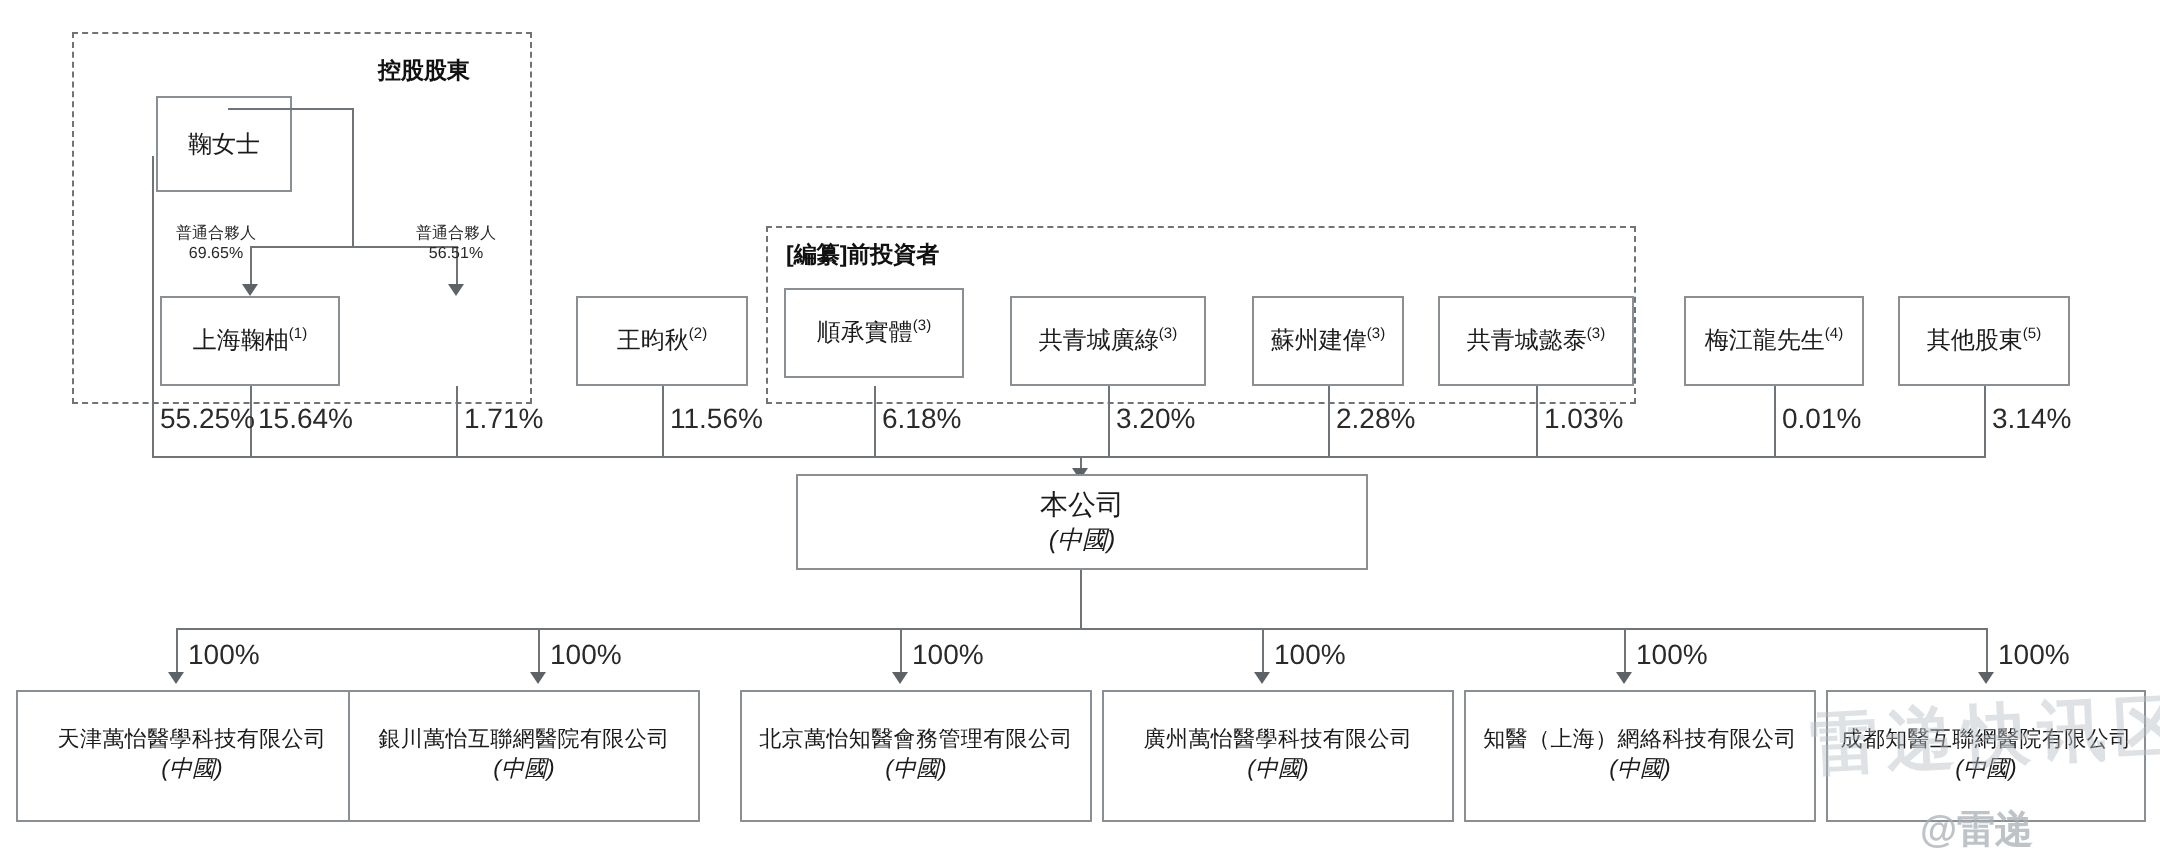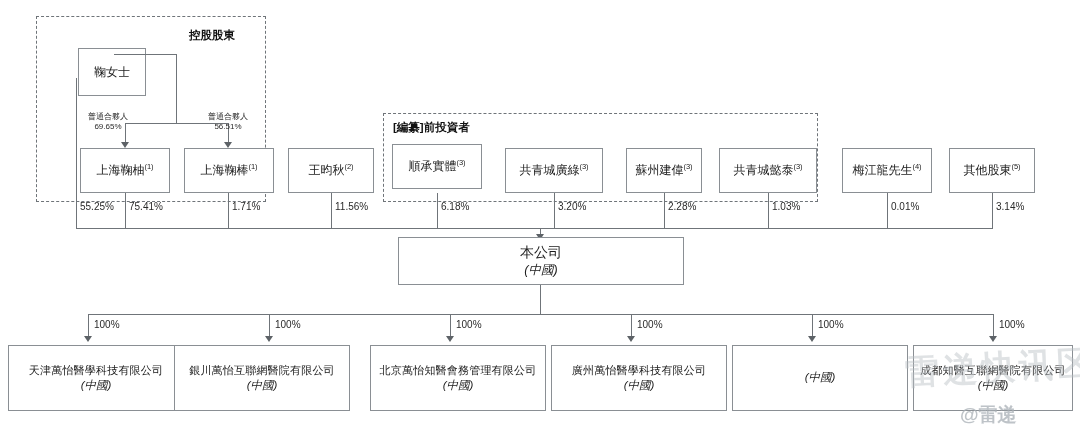--- a/index.html
+++ b/index.html
@@ -30,21 +30,21 @@
 
   
   .ln{position:absolute;background:#6f7479;}
   .lnh{height:1px;}
   .lnv{width:1px;}
   .arrow{position:absolute;width:0;height:0;
          border-left:4px solid transparent;border-right:4px solid transparent;
          border-top:6px solid #5d6267;}
 
   
-  .pct{position:absolute;font-size:10px;color:#2a2a2a;white-space:nowrap;}
+  .pct{position:absolute;font-size:14px;color:#2a2a2a;white-space:nowrap;}
   .elab{position:absolute;font-size:8px;color:#2a2a2a;white-space:nowrap;
         text-align:center;line-height:1.25;}
 
   
   .wm-big{position:absolute;font-size:34px;font-weight:bold;color:#b9bfc4;
           opacity:.45;letter-spacing:4px;white-space:nowrap;
           transform:rotate(-3deg);pointer-events:none;}
   .wm-small{position:absolute;font-size:19px;font-weight:bold;color:#a9b0b6;
             opacity:.75;white-space:nowrap;pointer-events:none;text-align:center;}
 </style>
@@ -76,23 +76,20 @@
     <span>69.65%</span>
   </div>
   <div class="elab" style="left:200px;top:112px;width:56px;">
     <span>普通合夥人</span><br>
     <span>56.51%</span>
   </div>
 
   <div class="box" style="left:80px;top:148px;width:90px;height:45px;">
     <span class="nm"><span>上海鞠柚</span><sup>(1)</sup></span>
   </div>
-  <div class="box" style="left:184px;top:148px;width:90px;height:45px;">
-    <span class="nm"><span>上海鞠棒</span><sup>(1)</sup></span>
-  </div>
   <div class="box" style="left:288px;top:148px;width:86px;height:45px;">
     <span class="nm"><span>王昀秋</span><sup>(2)</sup></span>
   </div>
   <div class="box" style="left:392px;top:144px;width:90px;height:45px;">
     <span class="nm"><span>順承實體</span><sup>(3)</sup></span>
   </div>
   <div class="box" style="left:505px;top:148px;width:98px;height:45px;">
     <span class="nm"><span>共青城廣綠</span><sup>(3)</sup></span>
   </div>
   <div class="box" style="left:626px;top:148px;width:76px;height:45px;">
@@ -117,21 +114,21 @@
   <div class="ln lnv" style="left:664px;top:193px;height:35px;"></div>
   <div class="ln lnv" style="left:768px;top:193px;height:35px;"></div>
   <div class="ln lnv" style="left:887px;top:193px;height:35px;"></div>
   <div class="ln lnv" style="left:992px;top:193px;height:35px;"></div>
 
   <div class="ln lnh" style="left:76px;top:228px;width:917px;"></div>
   <div class="ln lnv" style="left:540px;top:228px;height:9px;"></div>
   <div class="arrow" style="left:536px;top:234px;"></div>
 
   <div class="pct" style="left:80px;top:201px;">55.25%</div>
-  <div class="pct" style="left:129px;top:201px;">75.41%</div>
+  <div class="pct" style="left:129px;top:201px;">15.64%</div>
   <div class="pct" style="left:232px;top:201px;">1.71%</div>
   <div class="pct" style="left:335px;top:201px;">11.56%</div>
   <div class="pct" style="left:441px;top:201px;">6.18%</div>
   <div class="pct" style="left:558px;top:201px;">3.20%</div>
   <div class="pct" style="left:668px;top:201px;">2.28%</div>
   <div class="pct" style="left:772px;top:201px;">1.03%</div>
   <div class="pct" style="left:891px;top:201px;">0.01%</div>
   <div class="pct" style="left:996px;top:201px;">3.14%</div>
 
   <div class="box company" style="left:398px;top:237px;width:286px;height:48px;">
@@ -172,20 +169,21 @@
   </div>
   <div class="box subsid" style="left:370px;top:345px;width:176px;height:66px;">
     <span class="nm">北京萬怡知醫會務管理有限公司</span>
     <span class="cn">(中國)</span>
   </div>
   <div class="box subsid" style="left:551px;top:345px;width:176px;height:66px;">
     <span class="nm">廣州萬怡醫學科技有限公司</span>
     <span class="cn">(中國)</span>
   </div>
   <div class="box subsid" style="left:732px;top:345px;width:176px;height:66px;">
+    <span class="nm">知醫（上海）網絡科技有限公司</span>
     <span class="cn">(中國)</span>
   </div>
   <div class="box subsid" style="left:913px;top:345px;width:160px;height:66px;">
     <span class="nm">成都知醫互聯網醫院有限公司</span>
     <span class="cn">(中國)</span>
   </div>
 
   <div class="wm-big" style="left:905px;top:345px;">雷递快讯区</div>
   <div class="wm-small" style="left:960px;top:402px;">@雷递</div>
 

